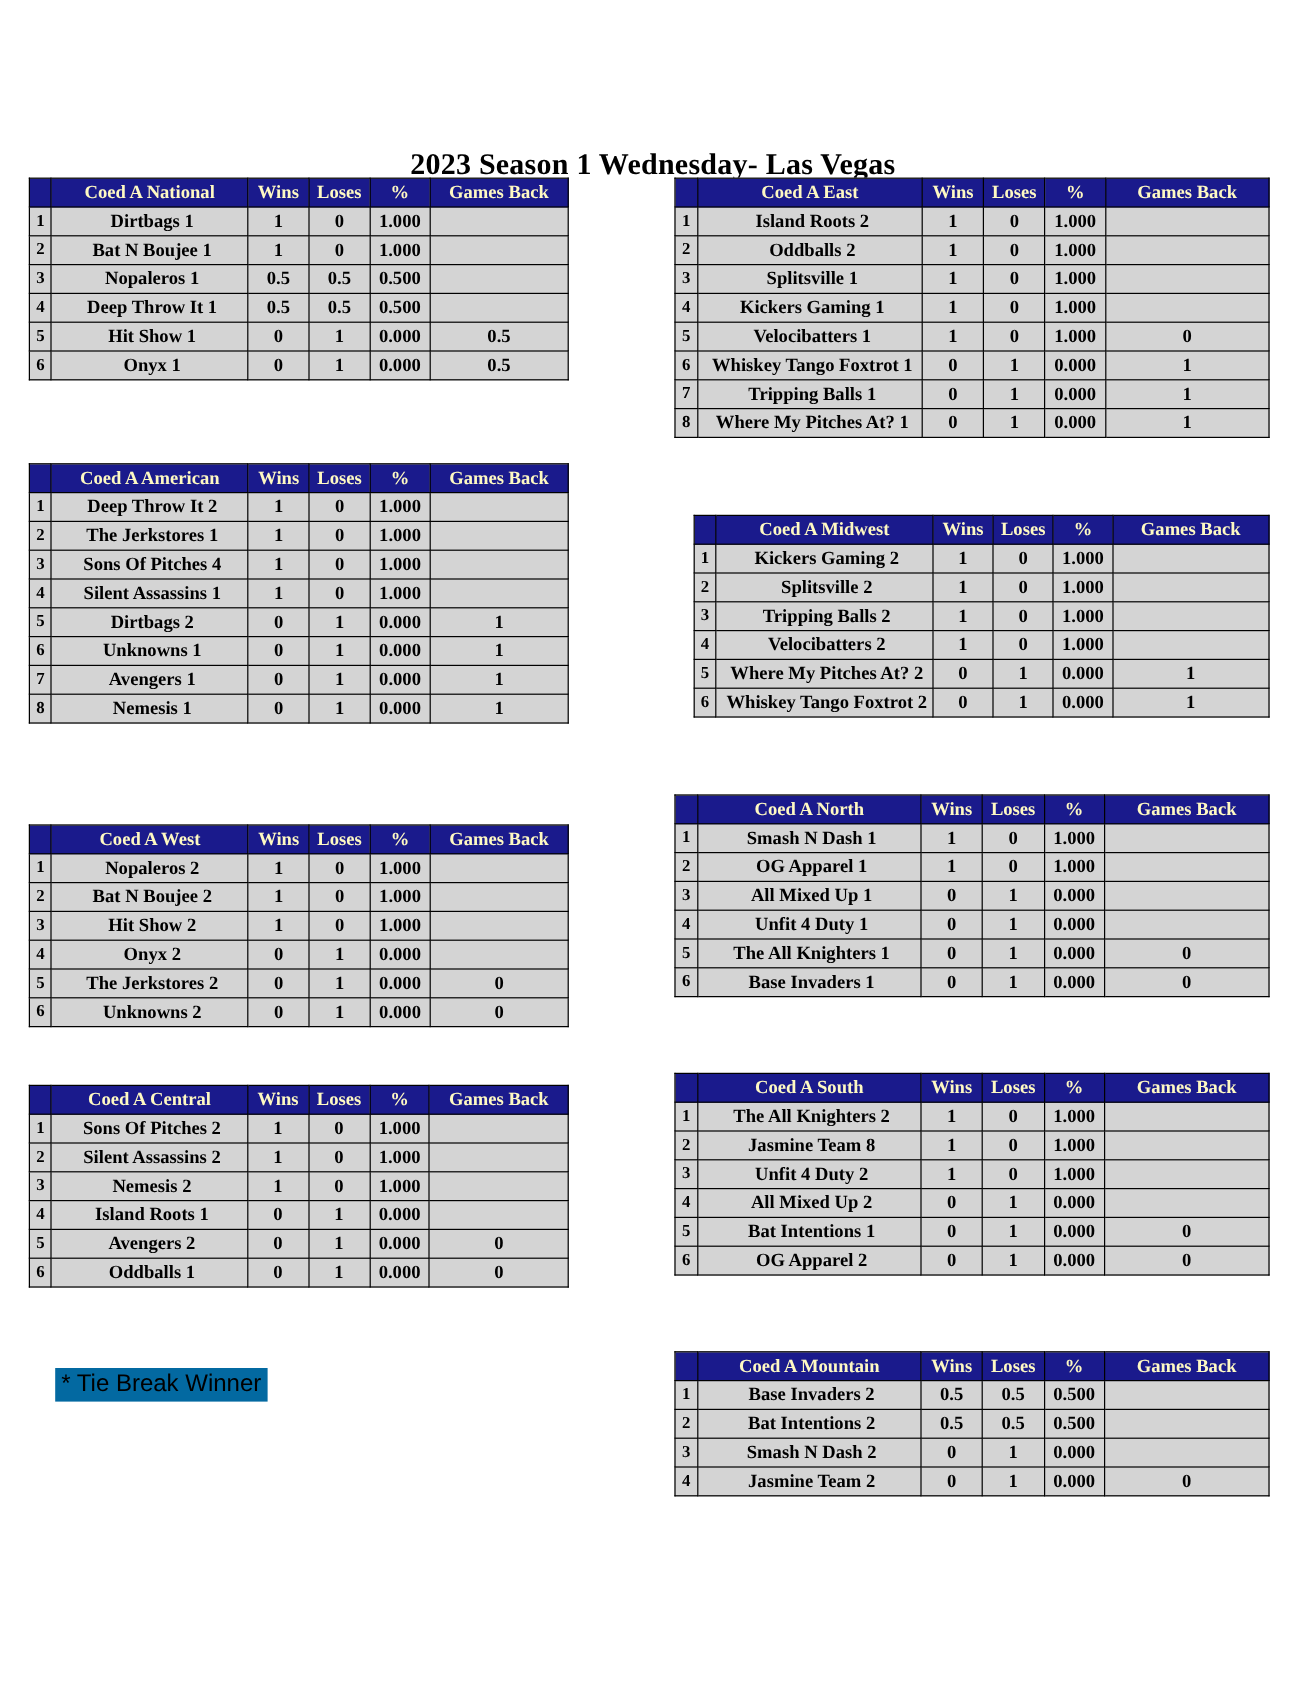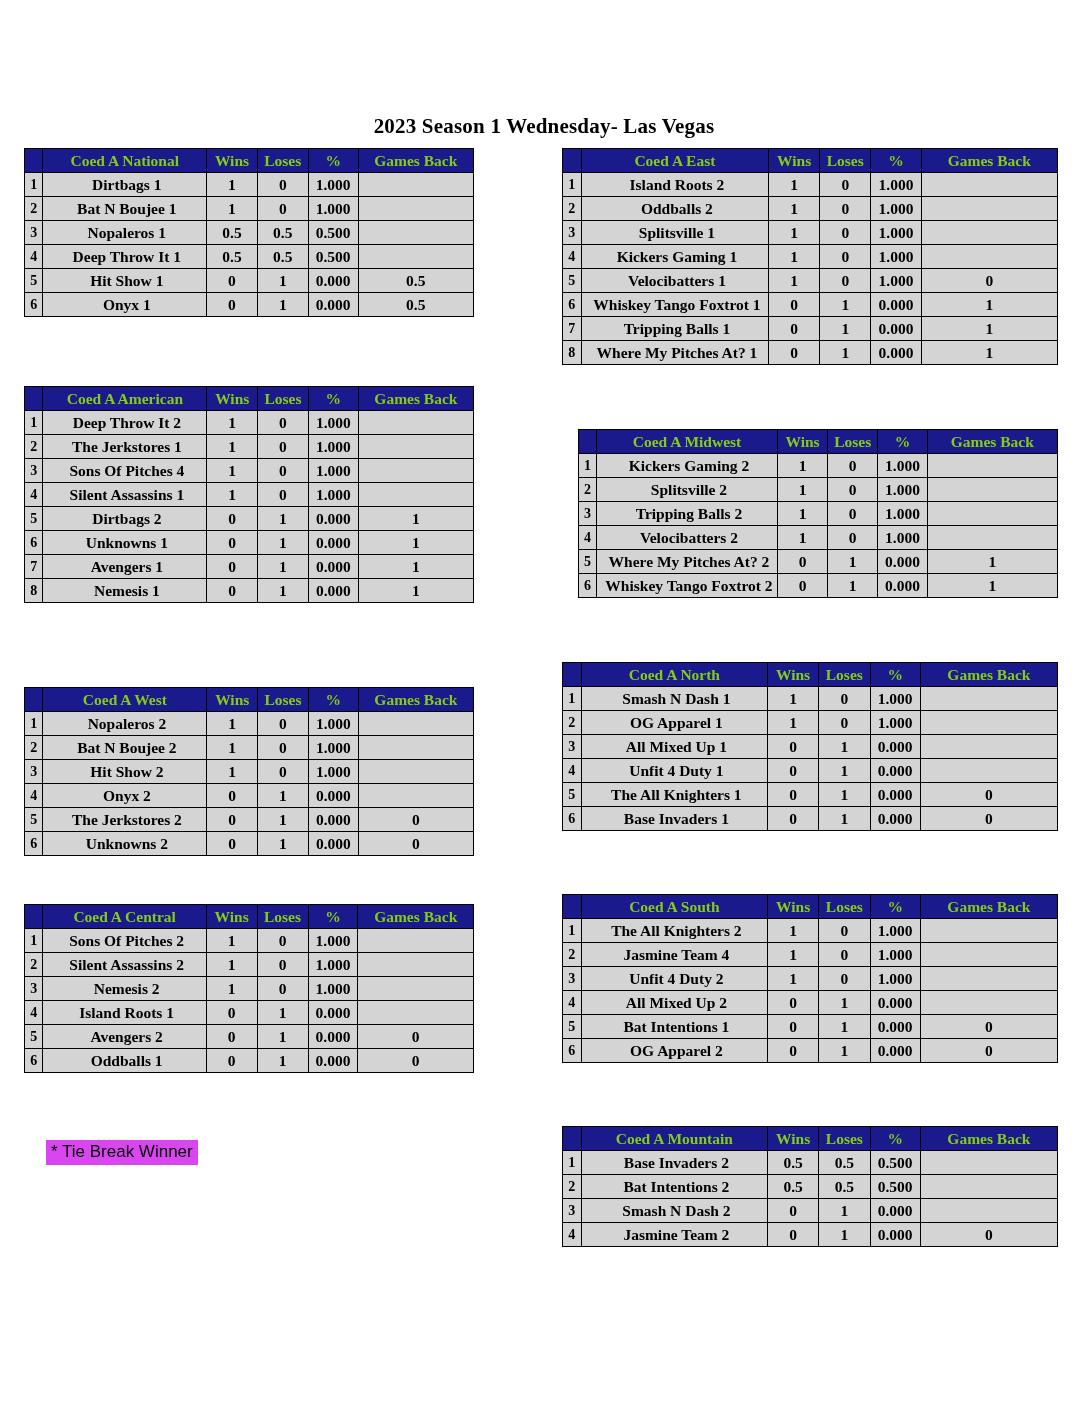--- a/index.html
+++ b/index.html
@@ -10,24 +10,24 @@
   body {
     width: 1088px;
     height: 1408px;
     font-family: "Liberation Serif", serif;
     color: #000000;
     position: relative;
     overflow: hidden;
   }
   .page-title {
     text-align: center;
-    font-size: 21px;
+    font-size: 25px;
     font-weight: bold;
     font-family: "Liberation Serif", serif;
-    margin: 6px;
+    margin: 16px;
     padding-top: 108px;
     letter-spacing: 0.2px;
   }
   .columns {
     position: absolute;
     top: 148px;
     left: 0;
     width: 1088px;
   }
   .col-left {
@@ -53,21 +53,21 @@
     font-size: 15.5px;
     font-weight: bold;
     font-family: "Liberation Serif", serif;
     height: 23px;
     line-height: 23px;
     padding: 0;
     box-sizing: border-box;
   }
   table.standings thead th {
     background: #1a1a8c;
-    color: #84cc16;
+    color: #fef9c3;
     text-align: center;
   }
   table.standings thead th.corner {
     background: #1a1a8c;
   }
   table.standings td {
     background: #d4d4d4;
     text-align: center;
   }
   table.standings td.rank {
@@ -92,23 +92,23 @@
 
   .w-team-r { width: 200px; }
   .w-num-r { width: 53px; }
   .w-pct-r { width: 52px; }
   .w-gb-r  { width: 148px; }
 
   .tie-note {
     position: absolute;
     left: 46px;
     top: 1140px;
-    background: #d946ef;
+    background: #0369a1;
     font-family: "Liberation Sans", sans-serif;
-    font-size: 17px;
+    font-size: 20px;
     color: #000;
     padding: 2px 5px 3px 5px;
     white-space: nowrap;
   }
 </style>
 </head>
 <body>
 
 <h1 class="page-title">2023 Season 1 Wednesday- Las Vegas</h1>
 
@@ -612,21 +612,21 @@
             <tr>
               <td class="rank">1</td>
               <td class="team">The All Knighters 2</td>
               <td>1</td>
               <td>0</td>
               <td>1.000</td>
               <td></td>
             </tr>
             <tr>
               <td class="rank">2</td>
-              <td class="team">Jasmine Team 4</td>
+              <td class="team">Jasmine Team 8</td>
               <td>1</td>
               <td>0</td>
               <td>1.000</td>
               <td></td>
             </tr>
             <tr>
               <td class="rank">3</td>
               <td class="team">Unfit 4 Duty 2</td>
               <td>1</td>
               <td>0</td>

